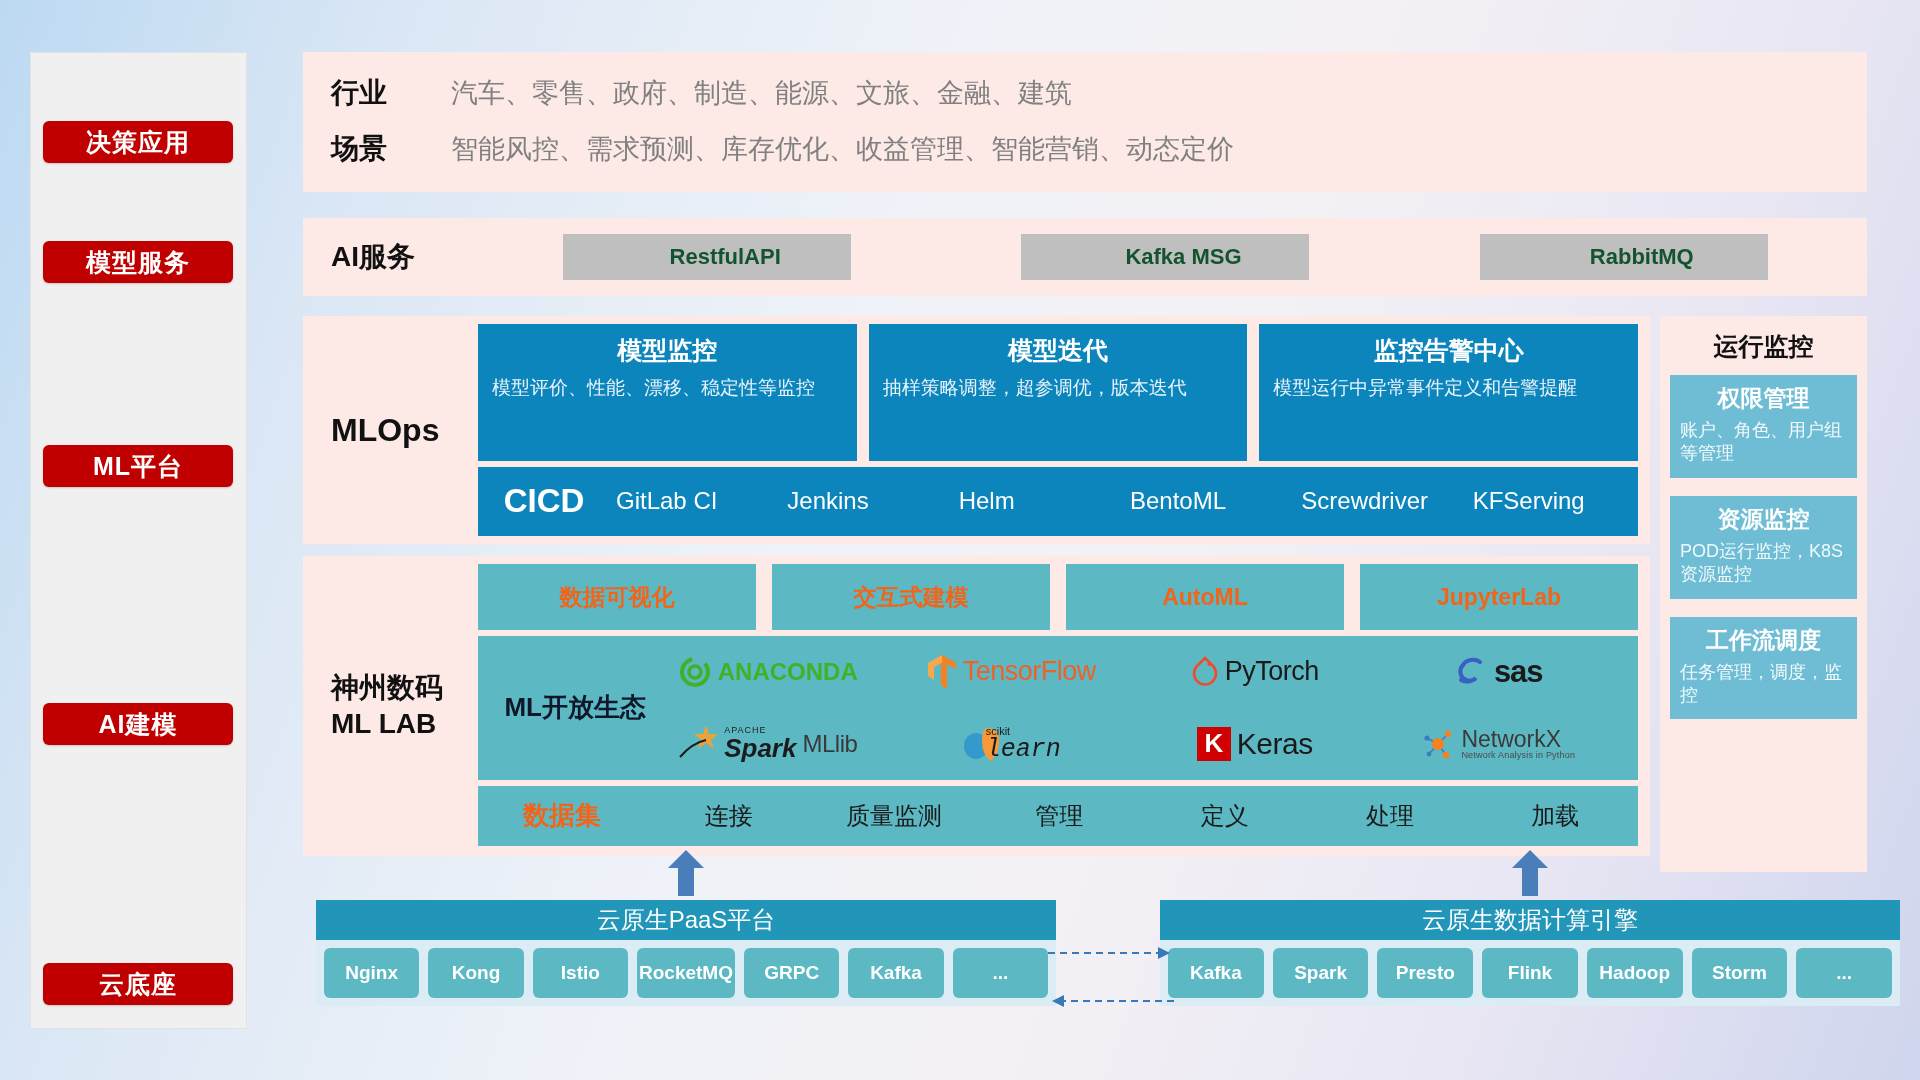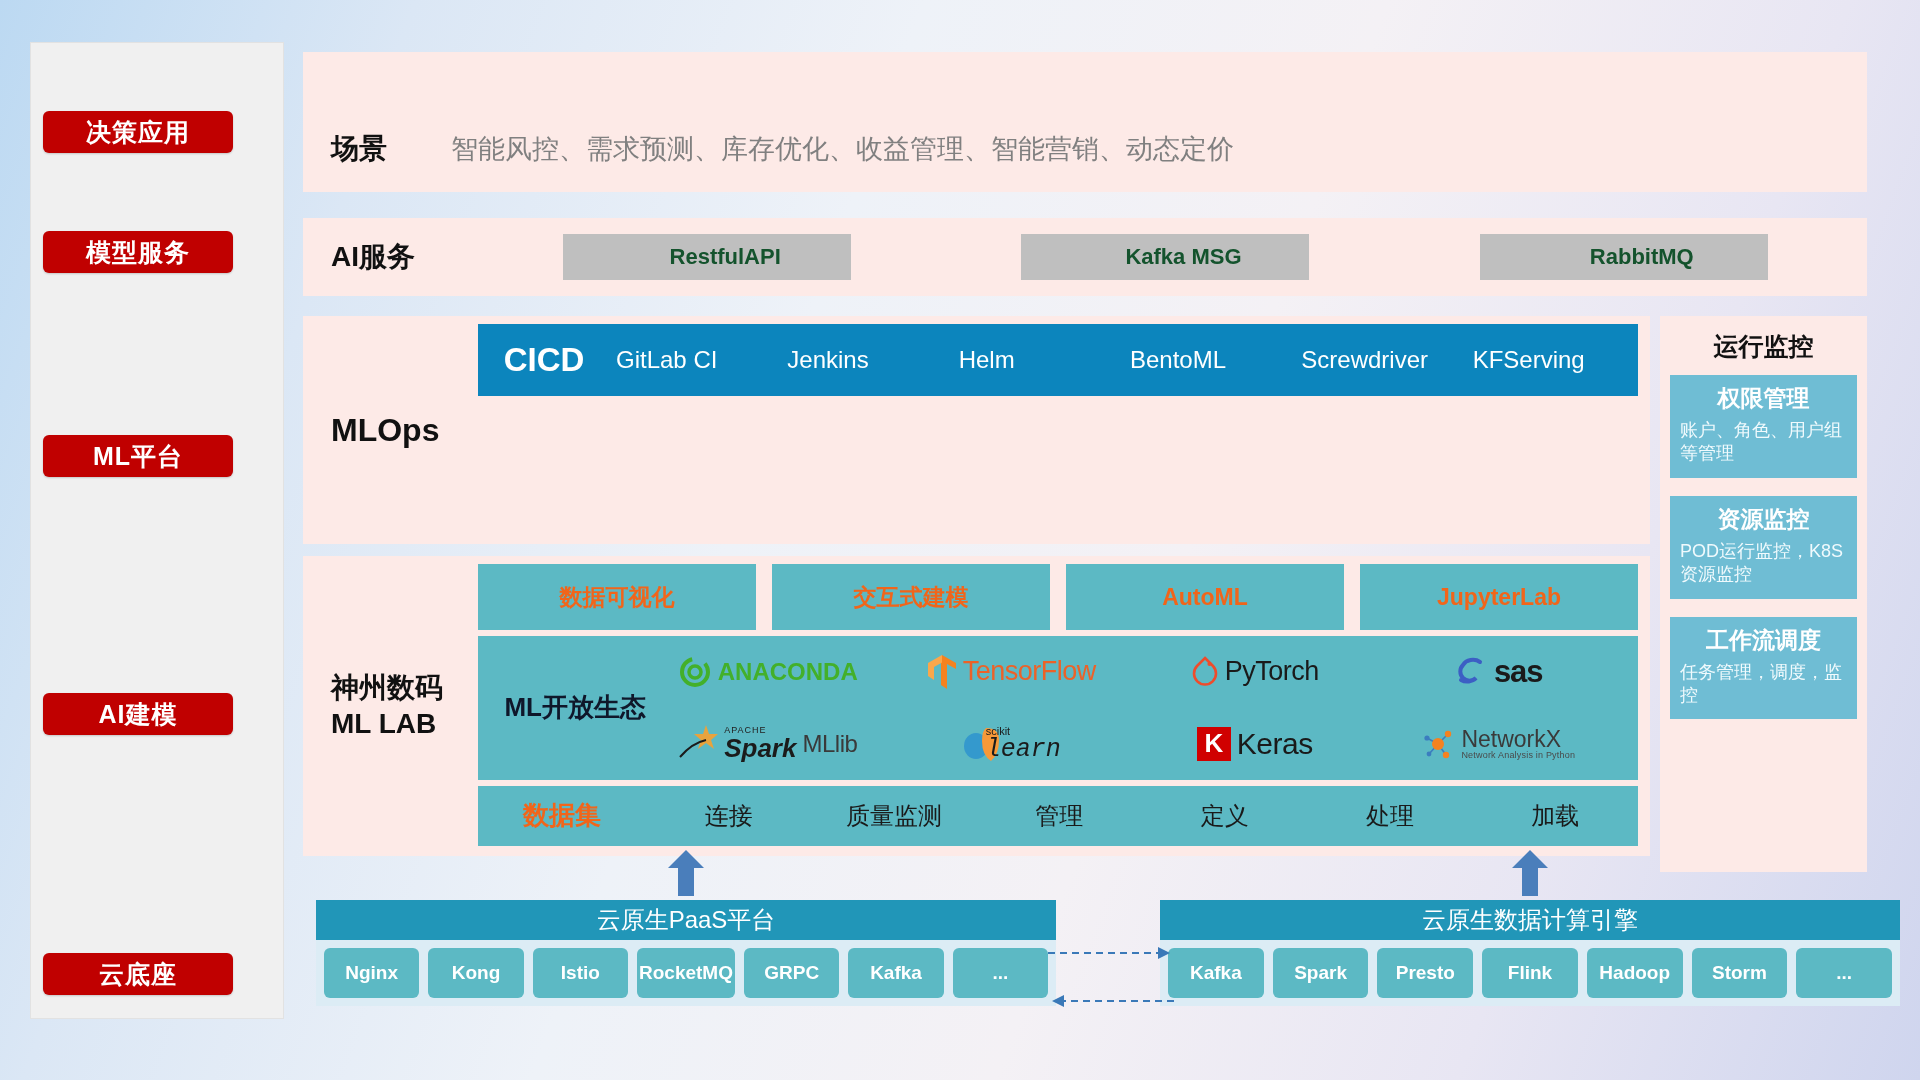--- a/index.html
+++ b/index.html
@@ -11,25 +11,24 @@
   #canvas {
     position: relative;
     width: 1920px; height: 1080px;
     background: linear-gradient(110deg, #bcd9f2 0%, #dbe7f5 18%, #eef2f8 40%, #f4f1f5 60%, #e8e6f3 80%, #cfd5ee 100%);
     overflow: hidden;
   }
 
   
   #rail {
     position: absolute;
-    left: 30px; top: 42px;
+    left: 30px; top: 52px;
     width: 215px; height: 975px;
     background: #f0f0f0;
     border: 1px solid #e2e2e2;
-    padding-left: 37px;
   }
   .rail-chip {
     position: absolute;
     left: 12px;
     width: 190px;
     height: 42px;
     background: #c00000;
     border-radius: 6px;
     color: #ffffff;
     font-size: 25px;
@@ -238,20 +237,24 @@
 
   <div id="rail">
     <div class="rail-chip" id="chip0">决策应用</div>
     <div class="rail-chip" id="chip1">模型服务</div>
     <div class="rail-chip" id="chip2">ML平台</div>
     <div class="rail-chip" id="chip3">AI建模</div>
     <div class="rail-chip" id="chip4">云底座</div>
   </div>
 
   <div class="band" id="band-industry">
+    <div class="ind-row" id="ind-row-0">
+      <div class="ind-label">行业</div>
+      <div class="ind-value">汽车、零售、政府、制造、能源、文旅、金融、建筑</div>
+    </div>
     <div class="ind-row" id="ind-row-1">
       <div class="ind-label">场景</div>
       <div class="ind-value">智能风控、需求预测、库存优化、收益管理、智能营销、动态定价</div>
     </div>
   </div>
 
   <div class="band" id="band-aiservice">
     <div id="aiservice-label">AI服务</div>
     <div id="aiservice-items">
       <div class="svc-slot">
@@ -262,20 +265,34 @@
       </div>
       <div class="svc-slot">
         <div class="svc-box">RabbitMQ</div>
       </div>
     </div>
   </div>
 
   <div class="band" id="band-mlops">
     <div id="mlops-label">MLOps</div>
     <div id="mlops-right">
+      <div id="mlops-cards">
+        <div class="mlops-card">
+          <div class="mlops-card-title">模型监控</div>
+          <div class="mlops-card-desc">模型评价、性能、漂移、稳定性等监控</div>
+        </div>
+        <div class="mlops-card">
+          <div class="mlops-card-title">模型迭代</div>
+          <div class="mlops-card-desc">抽样策略调整，超参调优，版本迭代</div>
+        </div>
+        <div class="mlops-card">
+          <div class="mlops-card-title">监控告警中心</div>
+          <div class="mlops-card-desc">模型运行中异常事件定义和告警提醒</div>
+        </div>
+      </div>
       <div id="cicd-bar">
         <div id="cicd-title">CICD</div>
         <div class="cicd-item">GitLab CI</div>
         <div class="cicd-item">Jenkins</div>
         <div class="cicd-item">Helm</div>
         <div class="cicd-item">BentoML</div>
         <div class="cicd-item">Screwdriver</div>
         <div class="cicd-item">KFServing</div>
       </div>
     </div>

